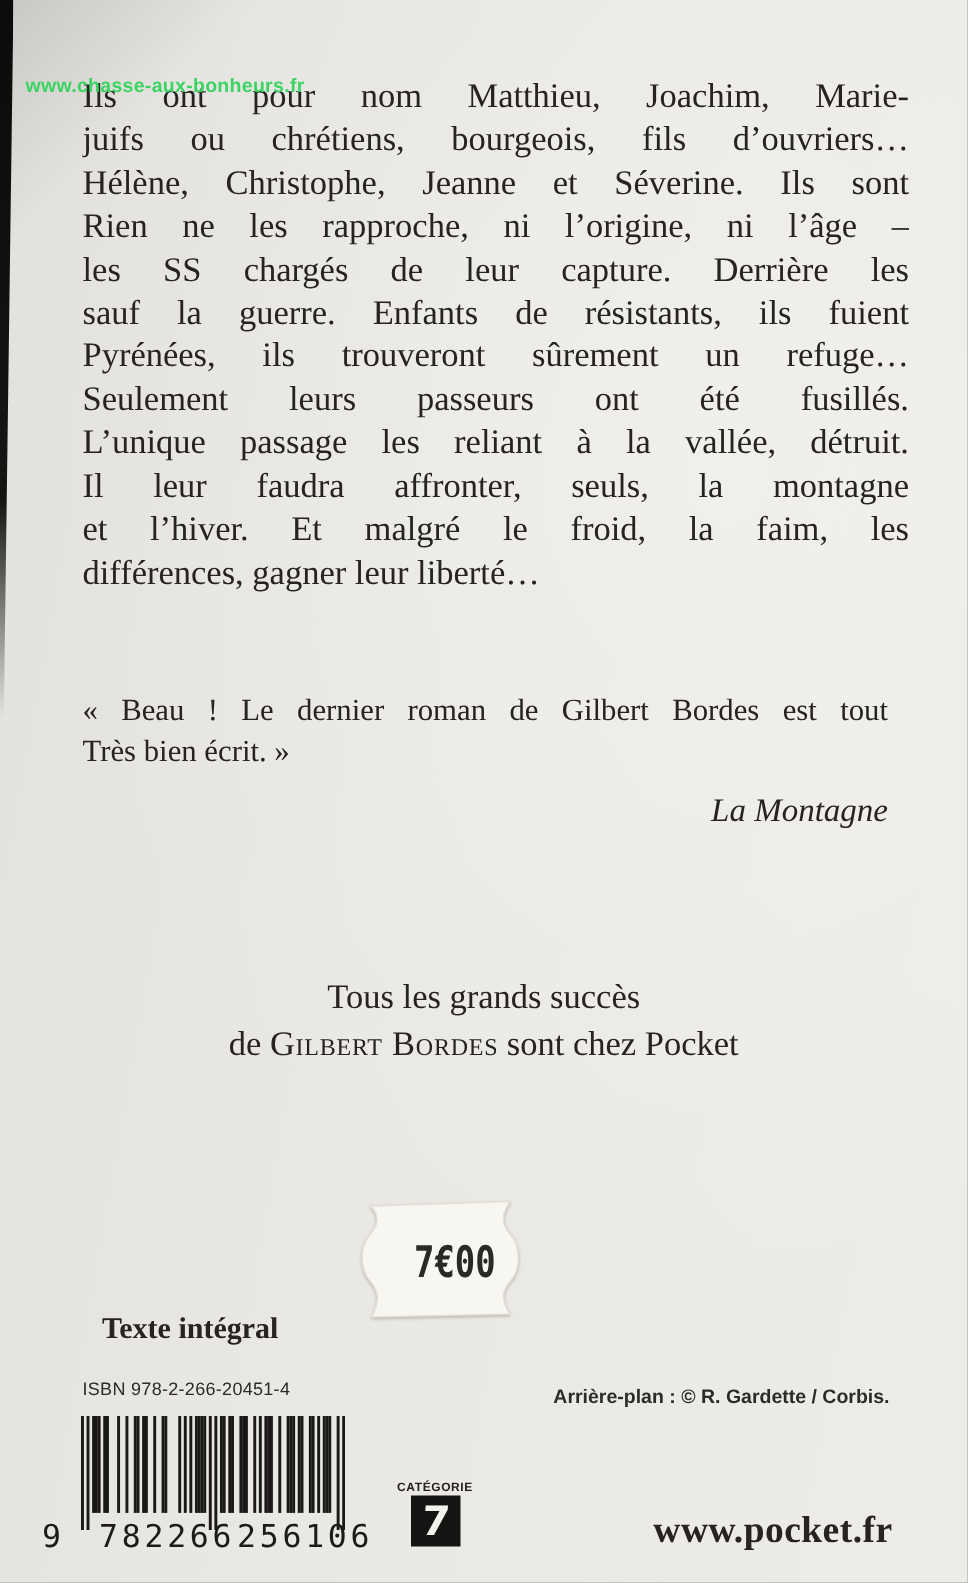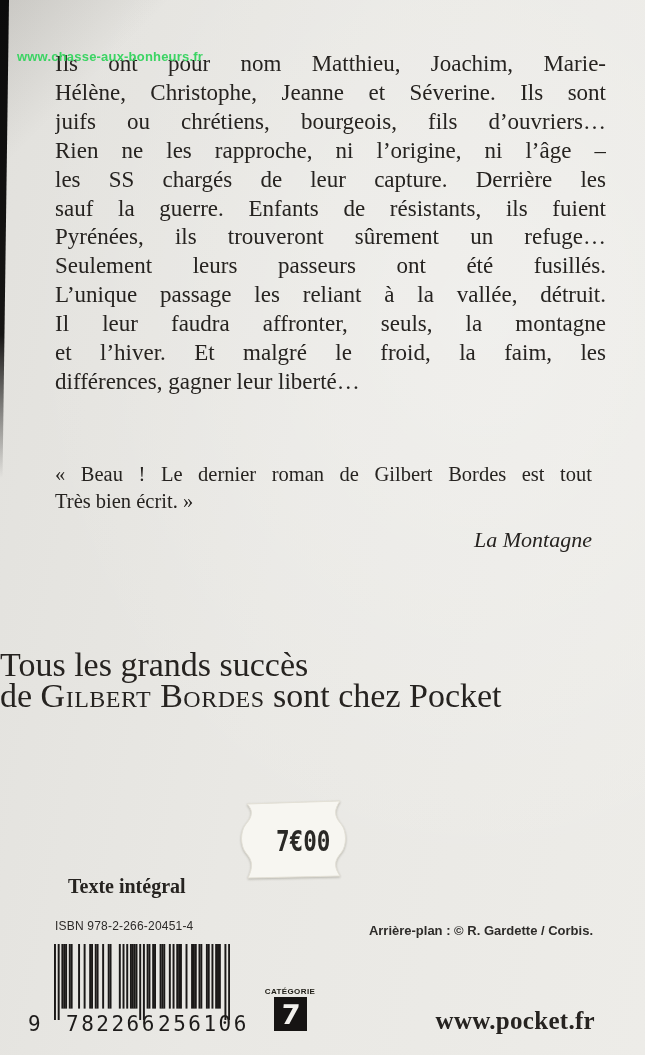--- a/index.html
+++ b/index.html
@@ -19,21 +19,21 @@
   .watermark{
     position:absolute;left:17px;top:49px;z-index:5;
     font-family:"Liberation Sans", sans-serif;font-size:13px;font-weight:bold;
     color:#3bd463;letter-spacing:0.2px;
   }
   .blurb{position:absolute;left:55px;top:50px;width:551px;font-size:23px;line-height:28.9px;}
   .jline{text-align:justify;text-align-last:justify;overflow:hidden;white-space:normal;}
   .jline.last{text-align-last:left;}
   .review{position:absolute;left:55px;top:461px;width:537px;font-size:20.5px;line-height:26.5px;}
   .review-source{margin-top:13px;text-align:right;font-style:italic;font-size:22px;}
-  .promo{position:absolute;left:0;top:649px;width:645px;text-align:left;font-size:34px;line-height:31px;}
+  .promo{position:absolute;left:0;top:649px;width:645px;text-align:center;font-size:23px;line-height:31px;}
   .smallcaps{font-variant:small-caps;letter-spacing:0.5px;}
   .sticker{position:absolute;left:232px;top:798px;width:122px;height:83px;filter:drop-shadow(0 1px 1px rgba(90,85,70,0.35));}
   .sticker svg{position:absolute;left:0;top:0;}
   .price{
     position:absolute;left:44px;top:26px;
     font-family:"DejaVu Sans Mono", monospace;font-weight:bold;font-size:29px;color:#2a2926;
     transform:scaleX(0.78);transform-origin:left center;letter-spacing:0px;
   }
   .texte-integral{position:absolute;left:68px;top:875px;font-size:20px;font-weight:bold;}
   .isbn{position:absolute;left:55px;top:919px;font-family:"Liberation Sans", sans-serif;font-size:12px;letter-spacing:0.2px;color:#2d2b29;}
@@ -57,22 +57,22 @@
 <body>
 
 <div class="photo">
 
   <div class="edge-left"></div>
 
   <div class="watermark">www.chasse-aux-bonheurs.fr</div>
 
   <div class="blurb">
     <div class="jline">Ils ont pour nom Matthieu, Joachim, Marie-</div>
+    <div class="jline">juifs ou chrétiens, bourgeois, fils d’ouvriers…</div>
     <div class="jline">Hélène, Christophe, Jeanne et Séverine. Ils sont</div>
-    <div class="jline">juifs ou chrétiens, bourgeois, fils d’ouvriers…</div>
     <div class="jline">Rien ne les rapproche, ni l’origine, ni l’âge –</div>
     <div class="jline">les SS chargés de leur capture. Derrière les</div>
     <div class="jline">sauf la guerre. Enfants de résistants, ils fuient</div>
     <div class="jline">Pyrénées, ils trouveront sûrement un refuge…</div>
     <div class="jline">Seulement leurs passeurs ont été fusillés.</div>
     <div class="jline">L’unique passage les reliant à la vallée, détruit.</div>
     <div class="jline">Il leur faudra affronter, seuls, la montagne</div>
     <div class="jline">et l’hiver. Et malgré le froid, la faim, les</div>
     <div class="jline last">différences, gagner leur liberté…</div>
   </div>

